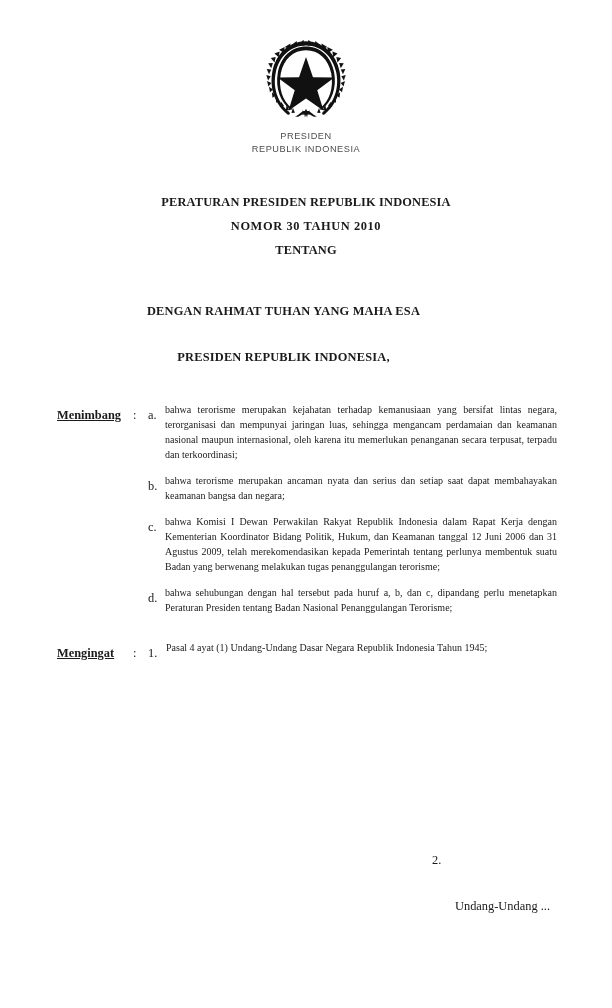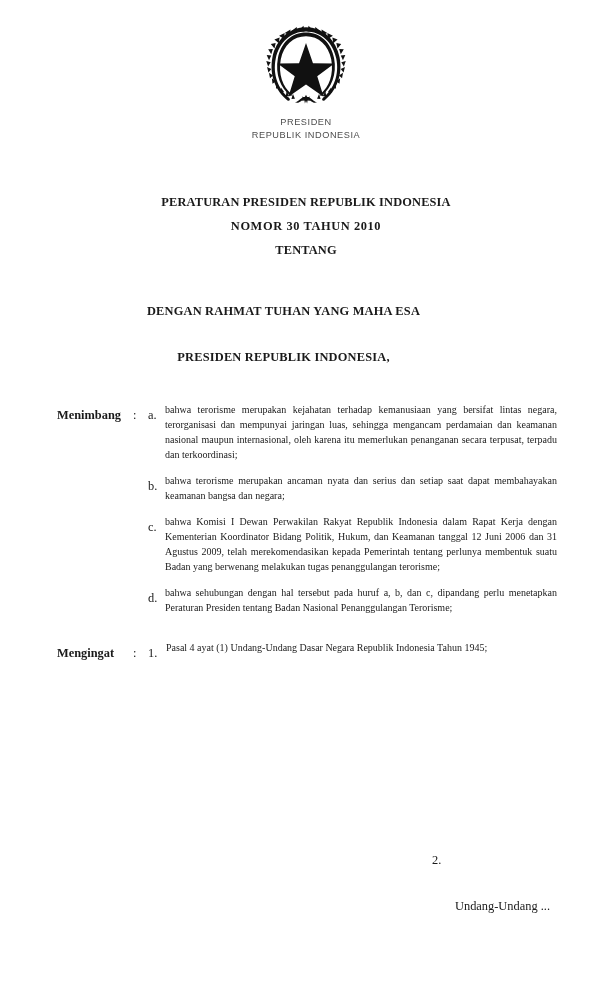--- a/index.html
+++ b/index.html
@@ -14,21 +14,21 @@
     position: relative;
     font-family: "Liberation Serif", "DejaVu Serif", serif;
     color: #1a1a1a;
     overflow: hidden;
   }
 
   
   .letterhead {
     position: absolute;
     left: 0;
-    top: 24px;
+    top: 38px;
     width: 612px;
     text-align: center;
   }
   .emblem {
     width: 84px;
     height: 84px;
     display: block;
     margin: 0 auto;
   }
   .letterhead-text {
@@ -85,20 +85,21 @@
   .clause-row {
     display: flex;
     align-items: flex-start;
   }
   .label-cell {
     width: 76px;
     flex: 0 0 76px;
     font-weight: bold;
     font-size: 12.4px;
     line-height: 26px;
+    text-decoration: underline;
   }
   .colon-cell {
     width: 15px;
     flex: 0 0 15px;
     font-size: 12.4px;
     line-height: 26px;
   }
   .items-cell { flex: 1 1 auto; }
 
   .item {

